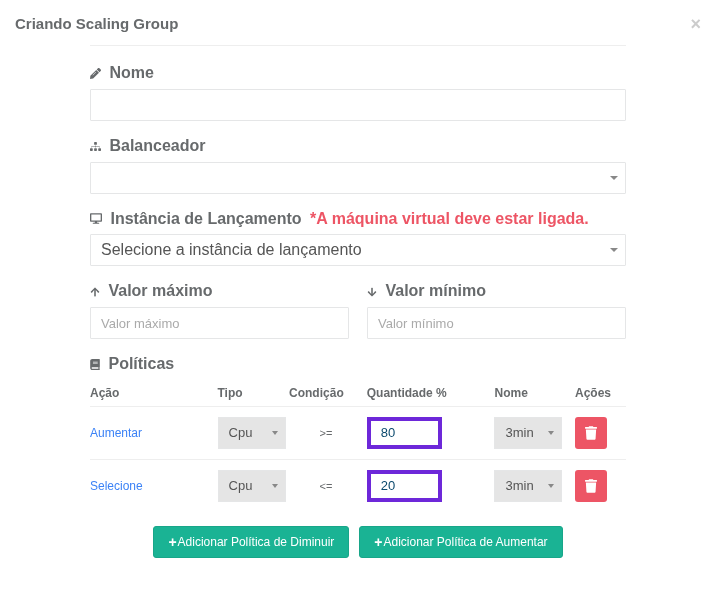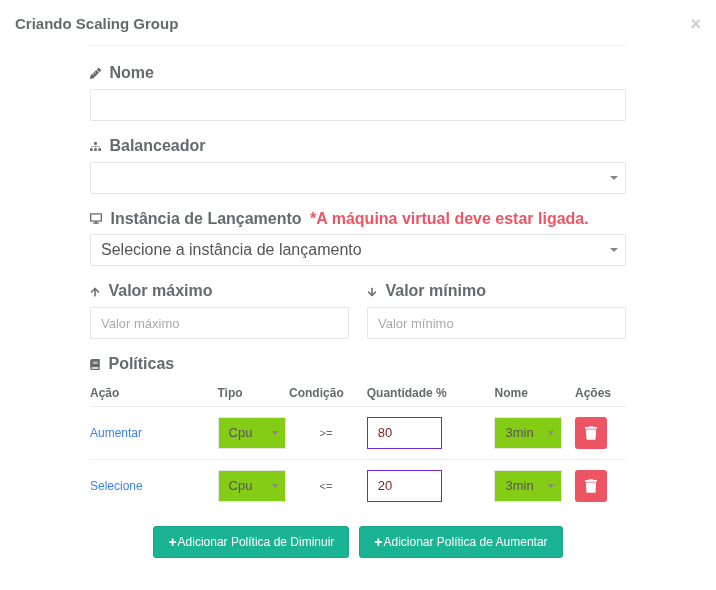--- a/index.html
+++ b/index.html
@@ -126,45 +126,45 @@
   .mini-select {
     width: 68px;
     height: 32px;
     border: 1px solid #e5e6e7;
     display: flex;
     align-items: center;
     padding: 0 18px 0 10px;
     font-size: 13px;
     position: relative;
     color:#555;
-    background:#84cc16;
+    background:#e5e5e5;
   }
   .mini-select .caret2 {
     position: absolute;
     right: 7px;
     top: 50%;
     transform: translateY(-50%);
     width: 0; height: 0;
     border-left: 3px solid transparent;
     border-right: 3px solid transparent;
     border-top: 4px solid #888;
   }
   .cond-txt {
     font-size: 11px;
     color: #676a6c;
     width: 75px;
     text-align: center;
   }
   .qtd-in {
     width: 75px;
     height: 32px;
-    border: 1px solid #6d28d9;
+    border: 4px solid #6d28d9;
     padding: 0 10px;
     font-size: 13px;
-    color:#7f1d1d;
+    color:#0c4a6e;
   }
   .btn-del {
     width: 32px;
     height: 32px;
     background: #ed5565;
     border: none;
     color: #fff;
     border-radius: 3px;
     display: flex;
     align-items: center;

